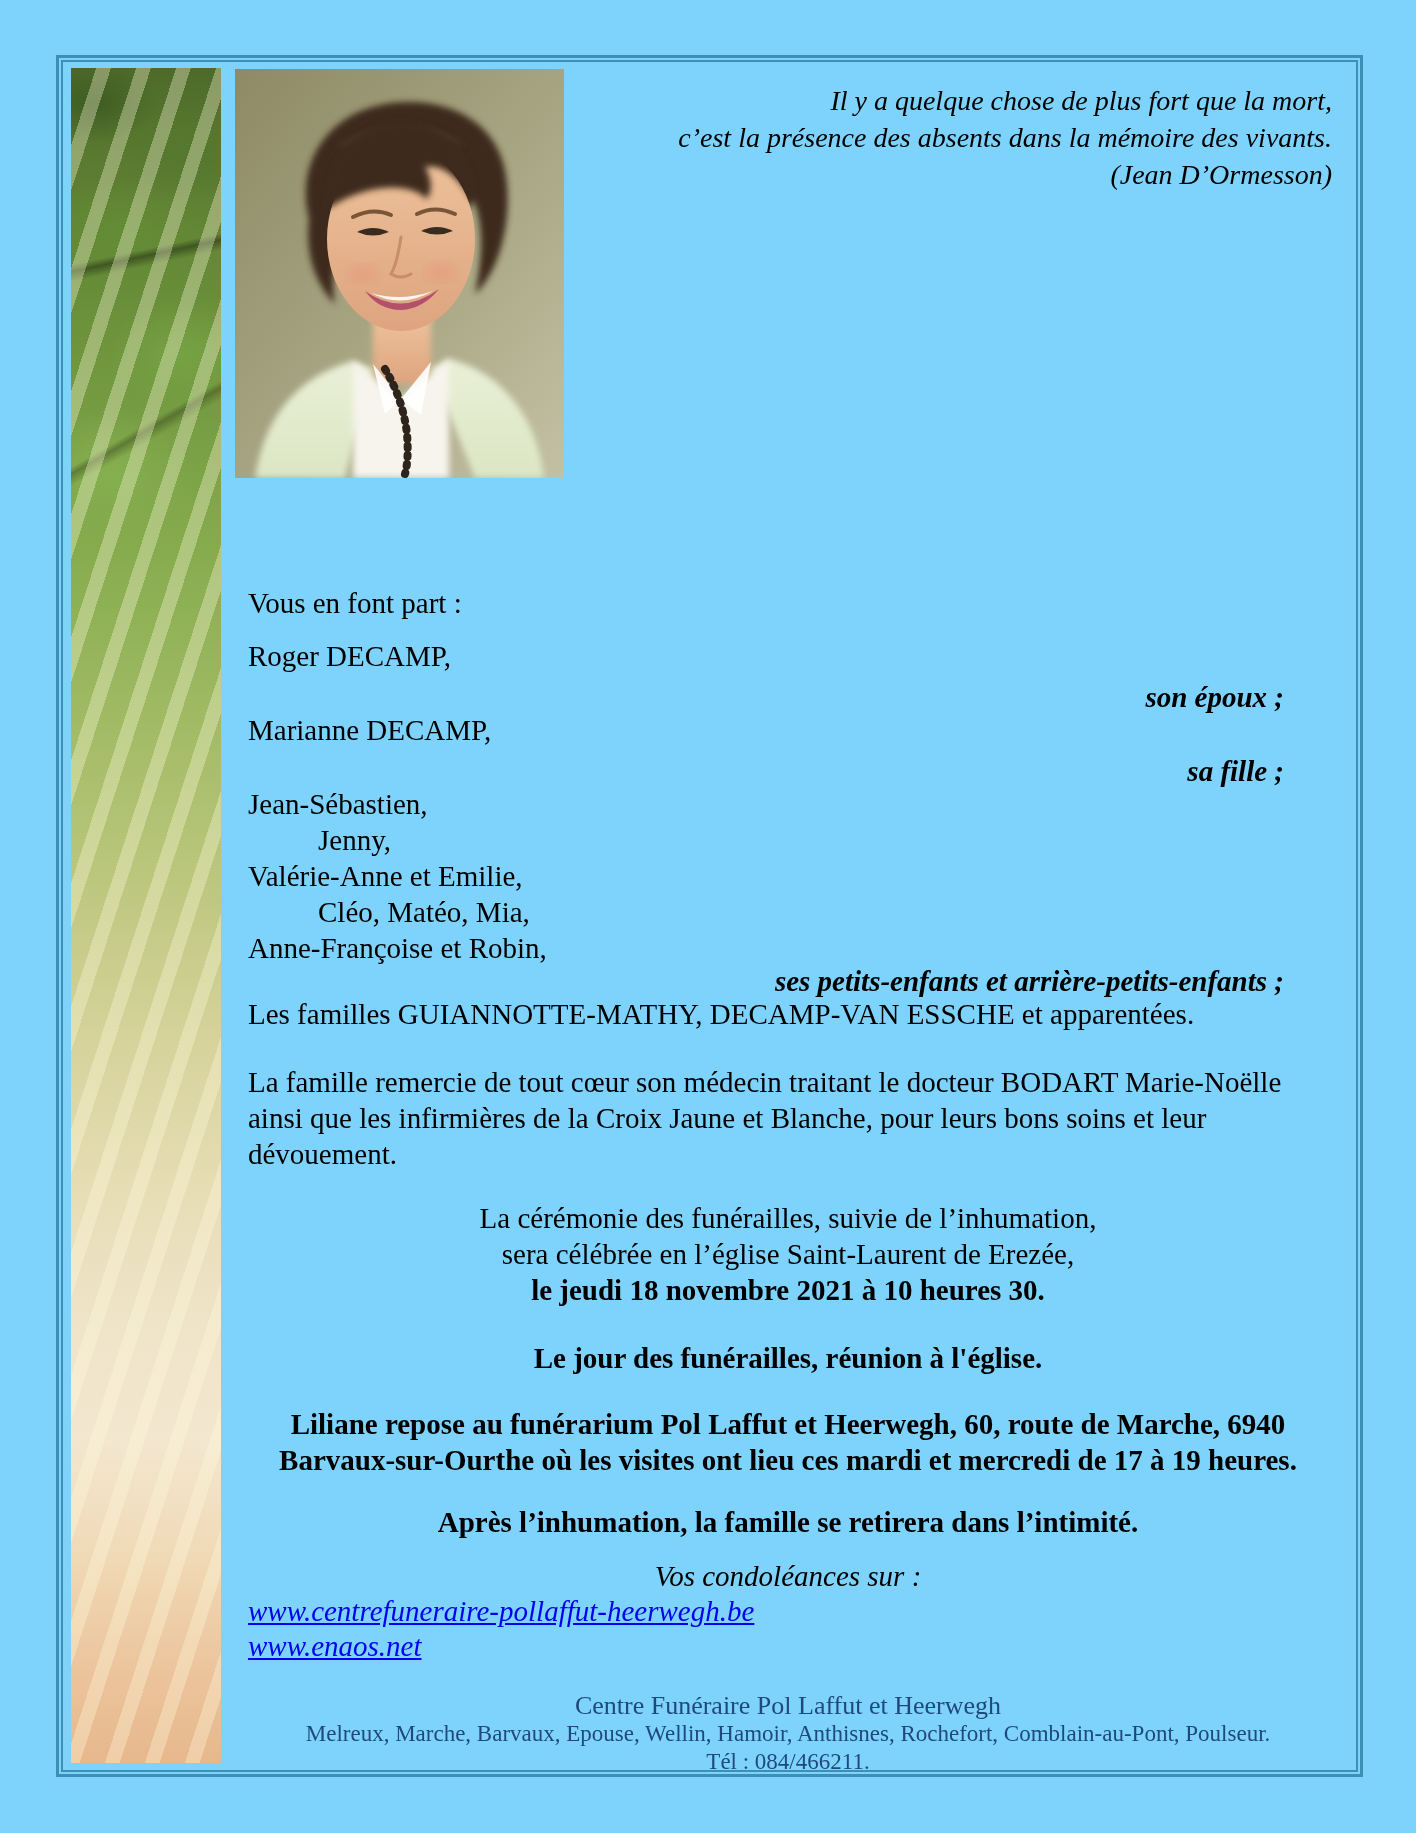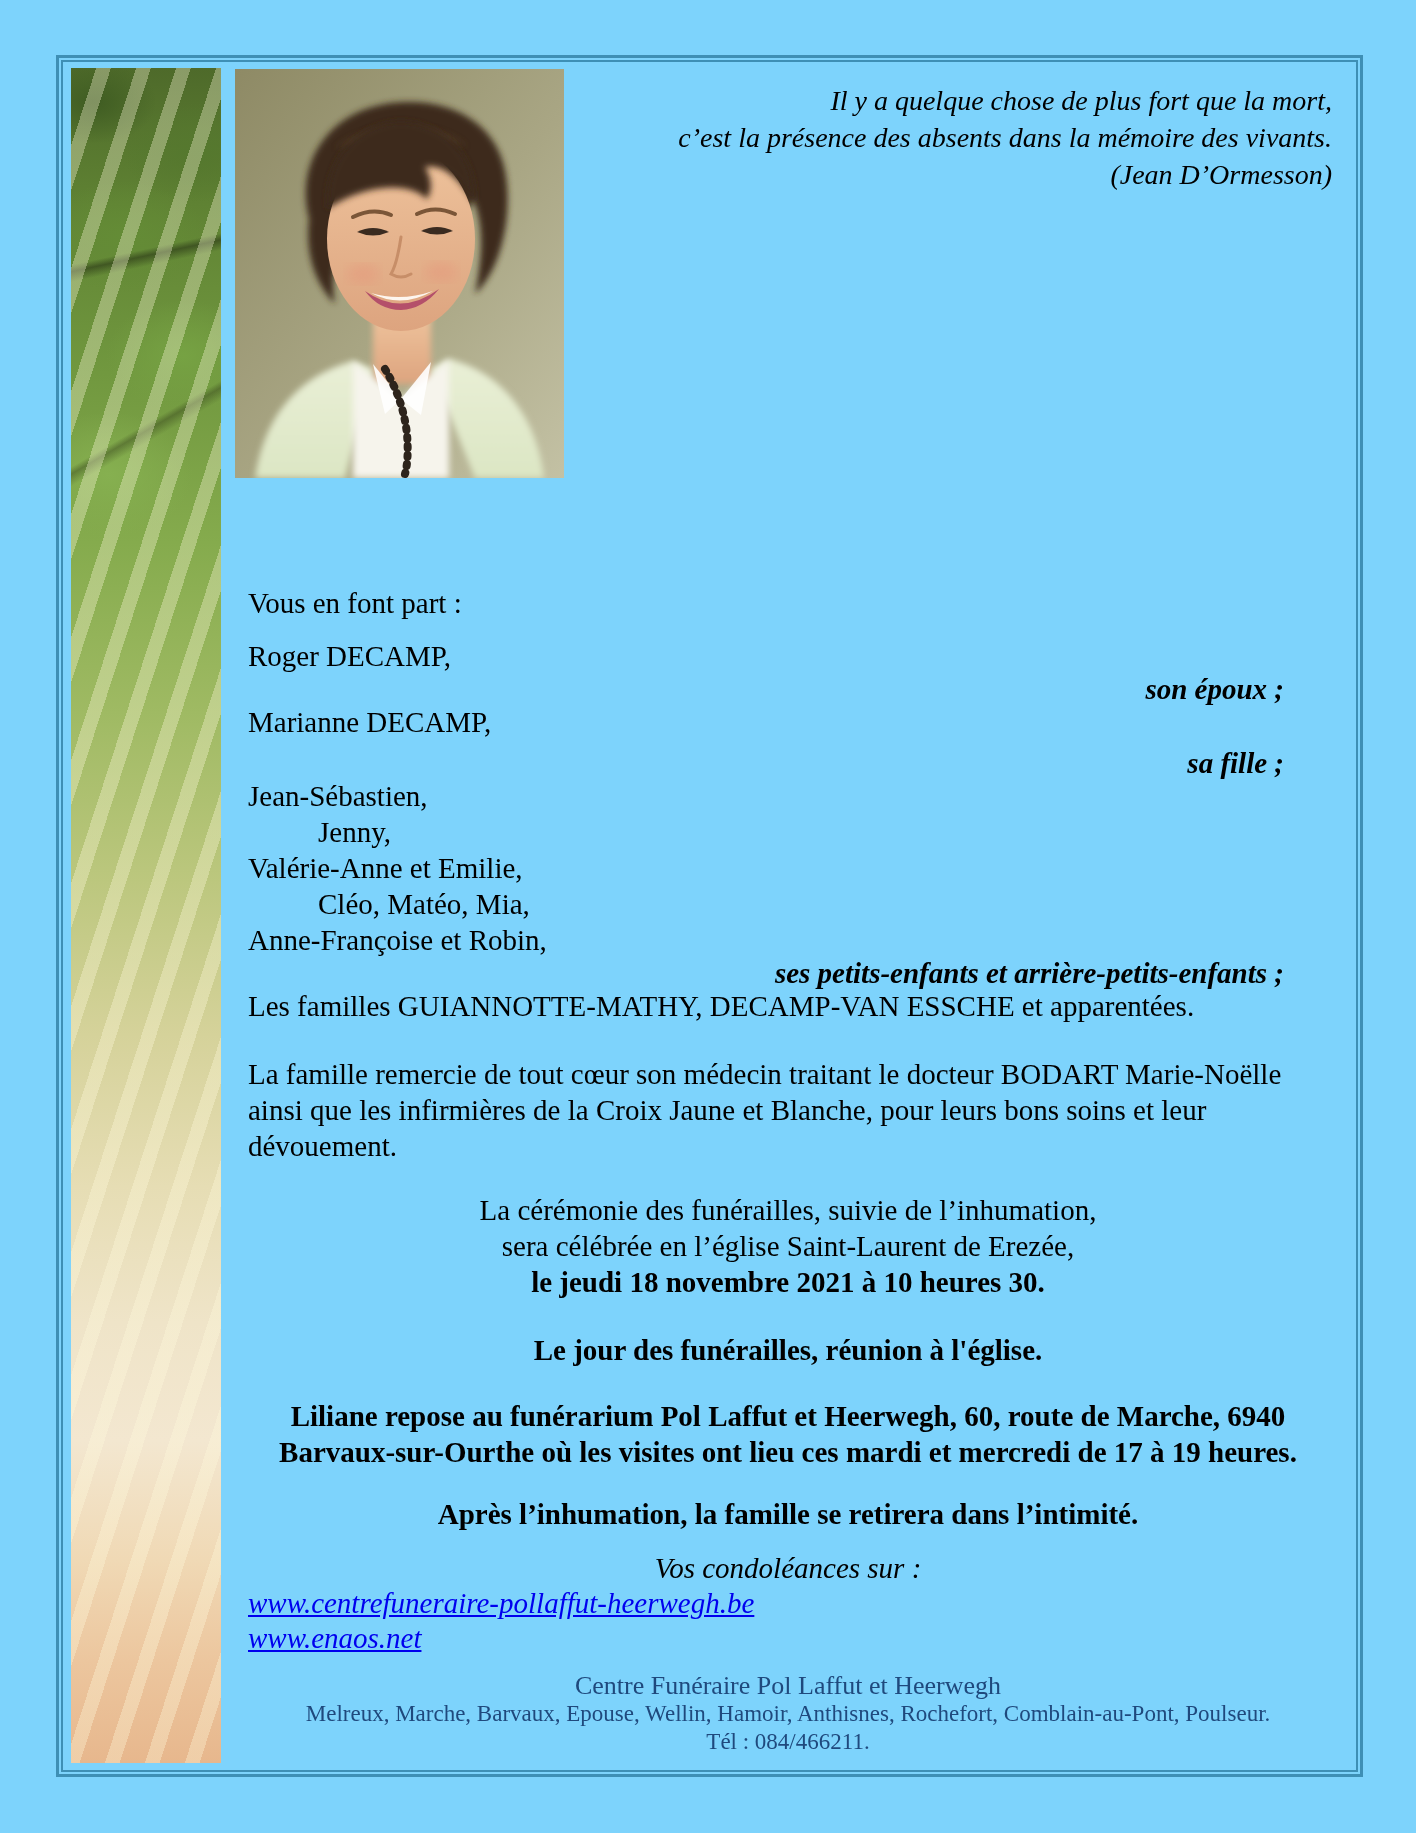--- a/index.html
+++ b/index.html
@@ -63,35 +63,35 @@
   .m-col p{margin:0;}
   .role{
     text-align:right;font-weight:bold;font-style:italic;
     padding-right:44px;line-height:30px;
   }
   .indent{padding-left:70px;}
   .center{text-align:center;}
   .bold{font-weight:bold;}
   .italic{font-style:italic;}
   #husband{margin-top:17px;}
-  #role-husband{}
+  #role-husband{margin-top:8px;}
   #role-daughter{margin-top:8px;}
   #role-gc{margin-top:0;}
   #thanks{margin-top:32px;}
   #ceremony{margin-top:28px;}
   #reunion{margin-top:32px;}
   #repose{margin-top:30px;max-width:1075px;margin-left:auto;margin-right:auto;text-align:center;}
   #apres{margin-top:26px;}
   #condoleances{margin-top:18px;}
   .weblink{
     color:#0000EE;font-style:italic;text-decoration:underline;
     font-size:29px;line-height:35px;display:block;text-align:left;
   }
   .footer{
-    margin-top:16px;text-align:center;color:#1F497D;line-height:28px;
+    margin-top:28px;text-align:center;color:#1F497D;line-height:28px;
   }
   .footer .company{font-size:26px;}
   .footer .cities,.footer .tel{font-size:23px;}
 </style>
 </head>
 <body>
 
 <div class="page">
 
   <div class="frame"></div>

